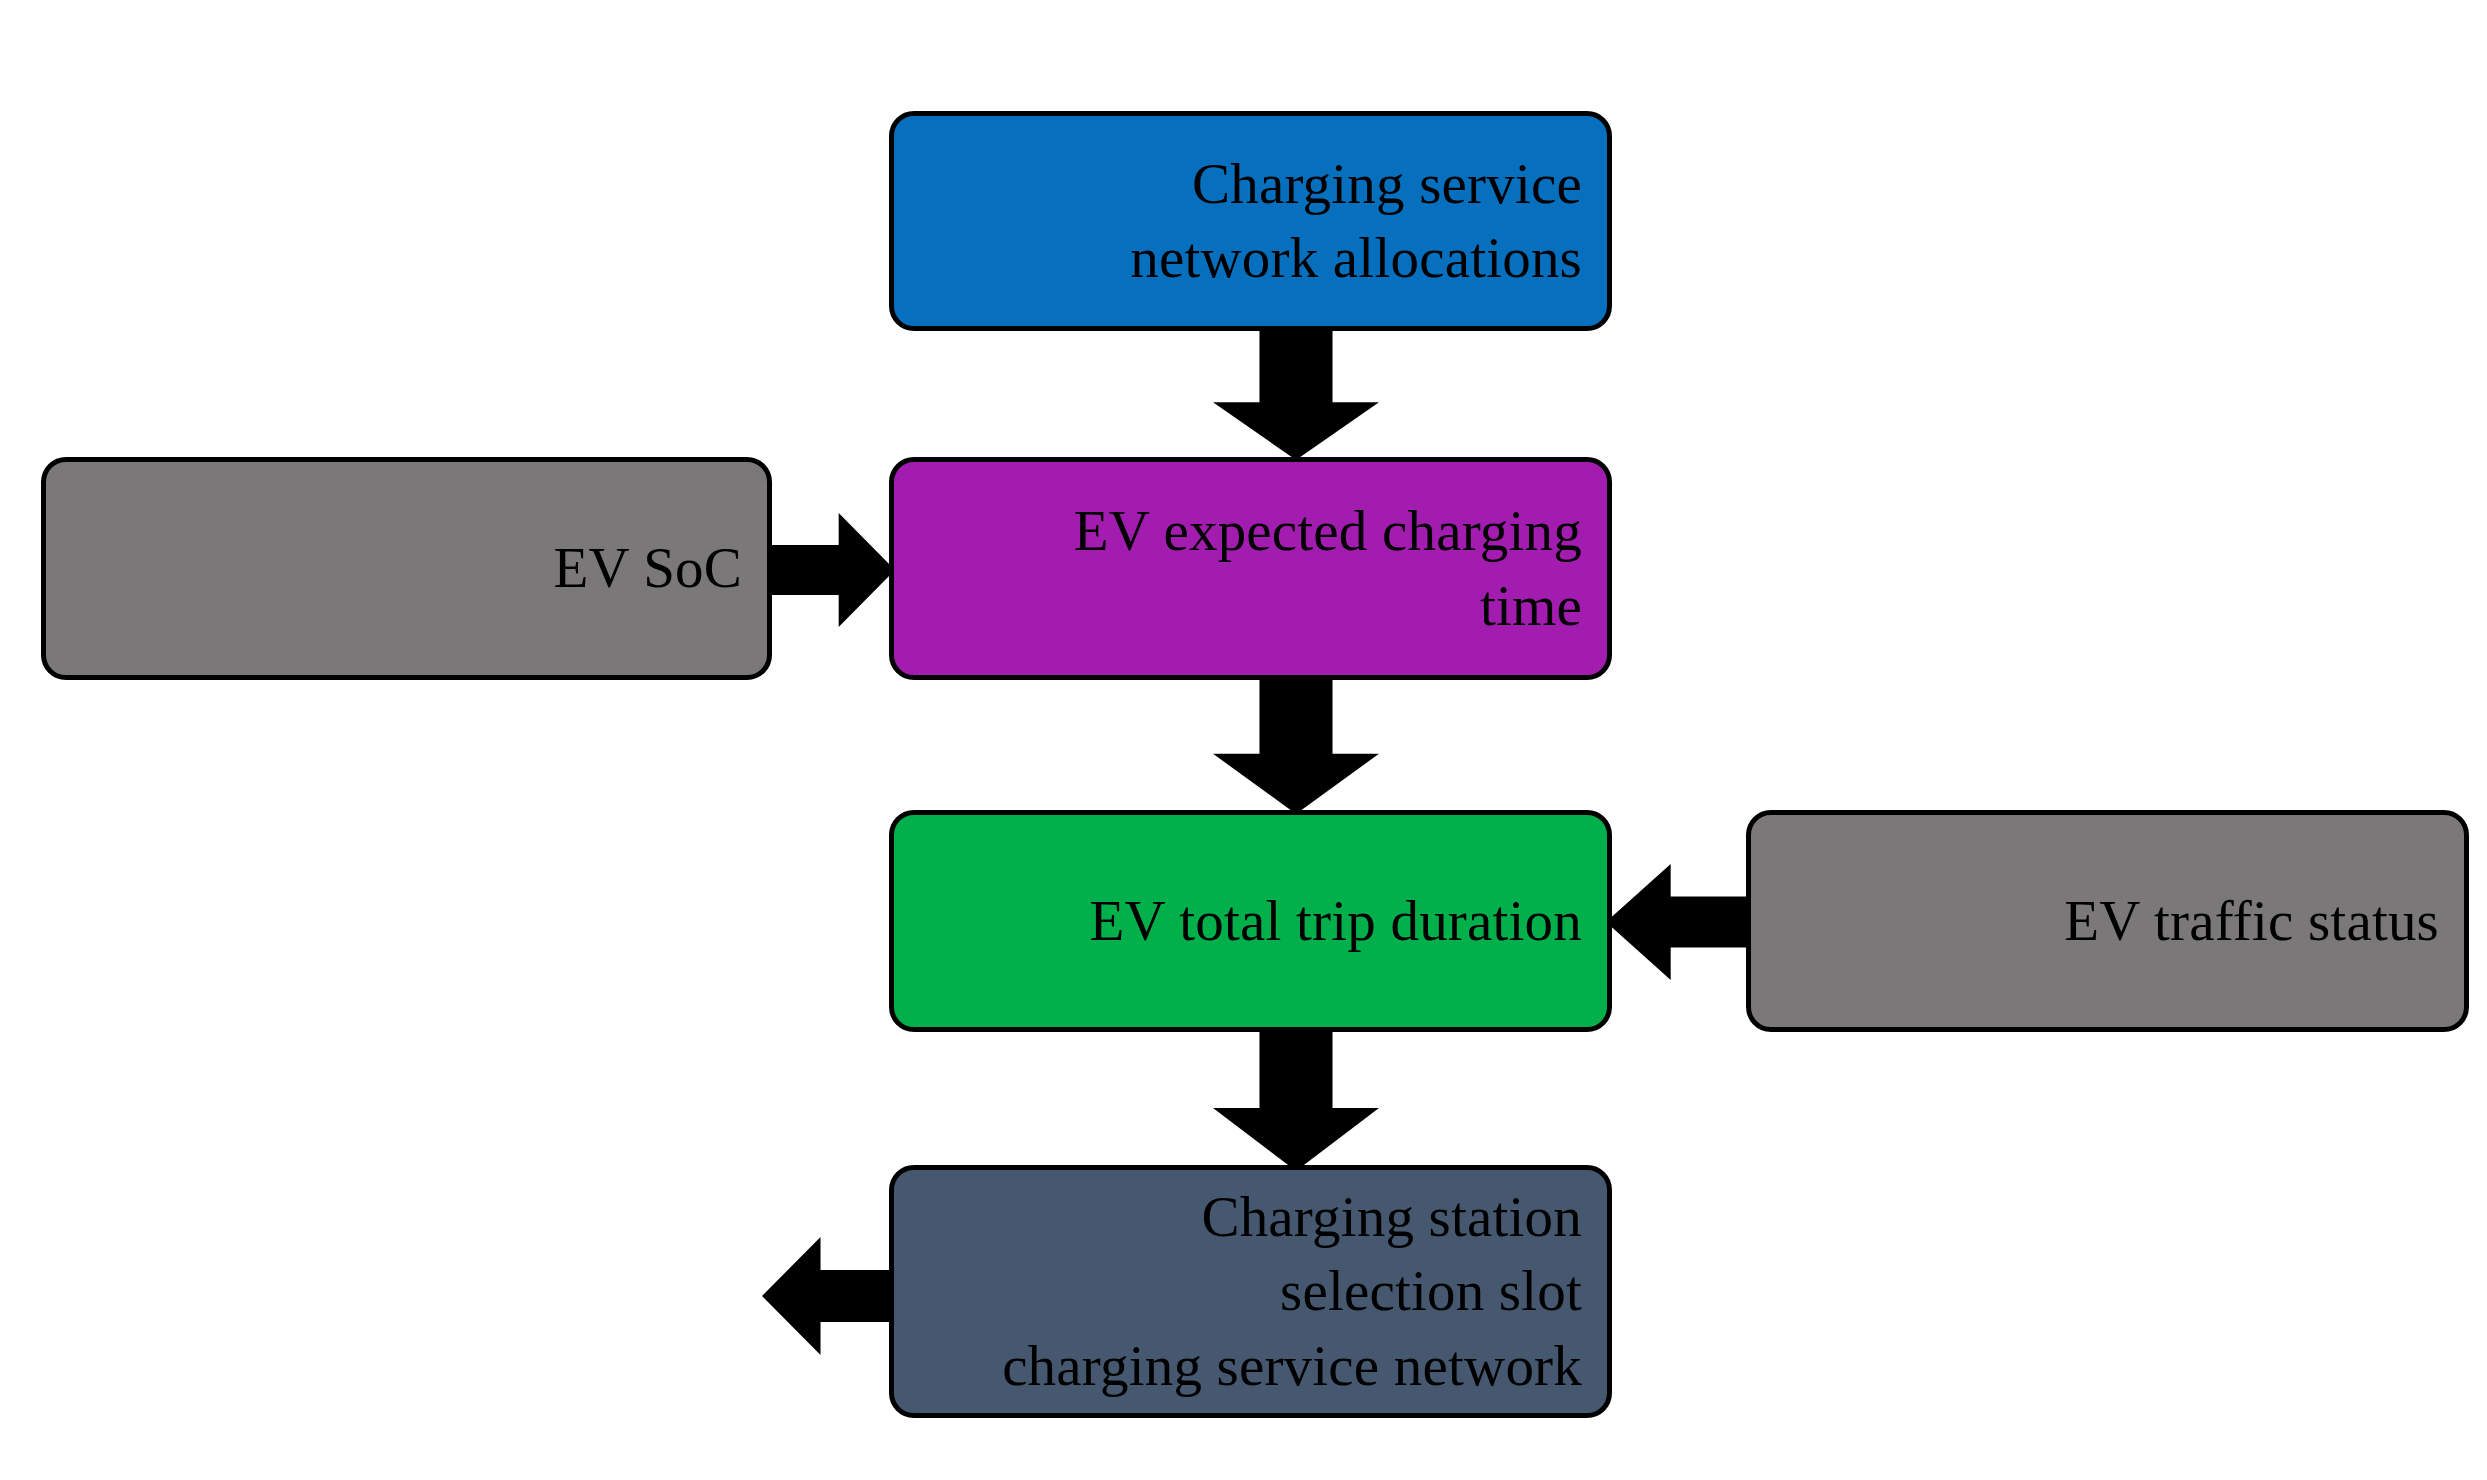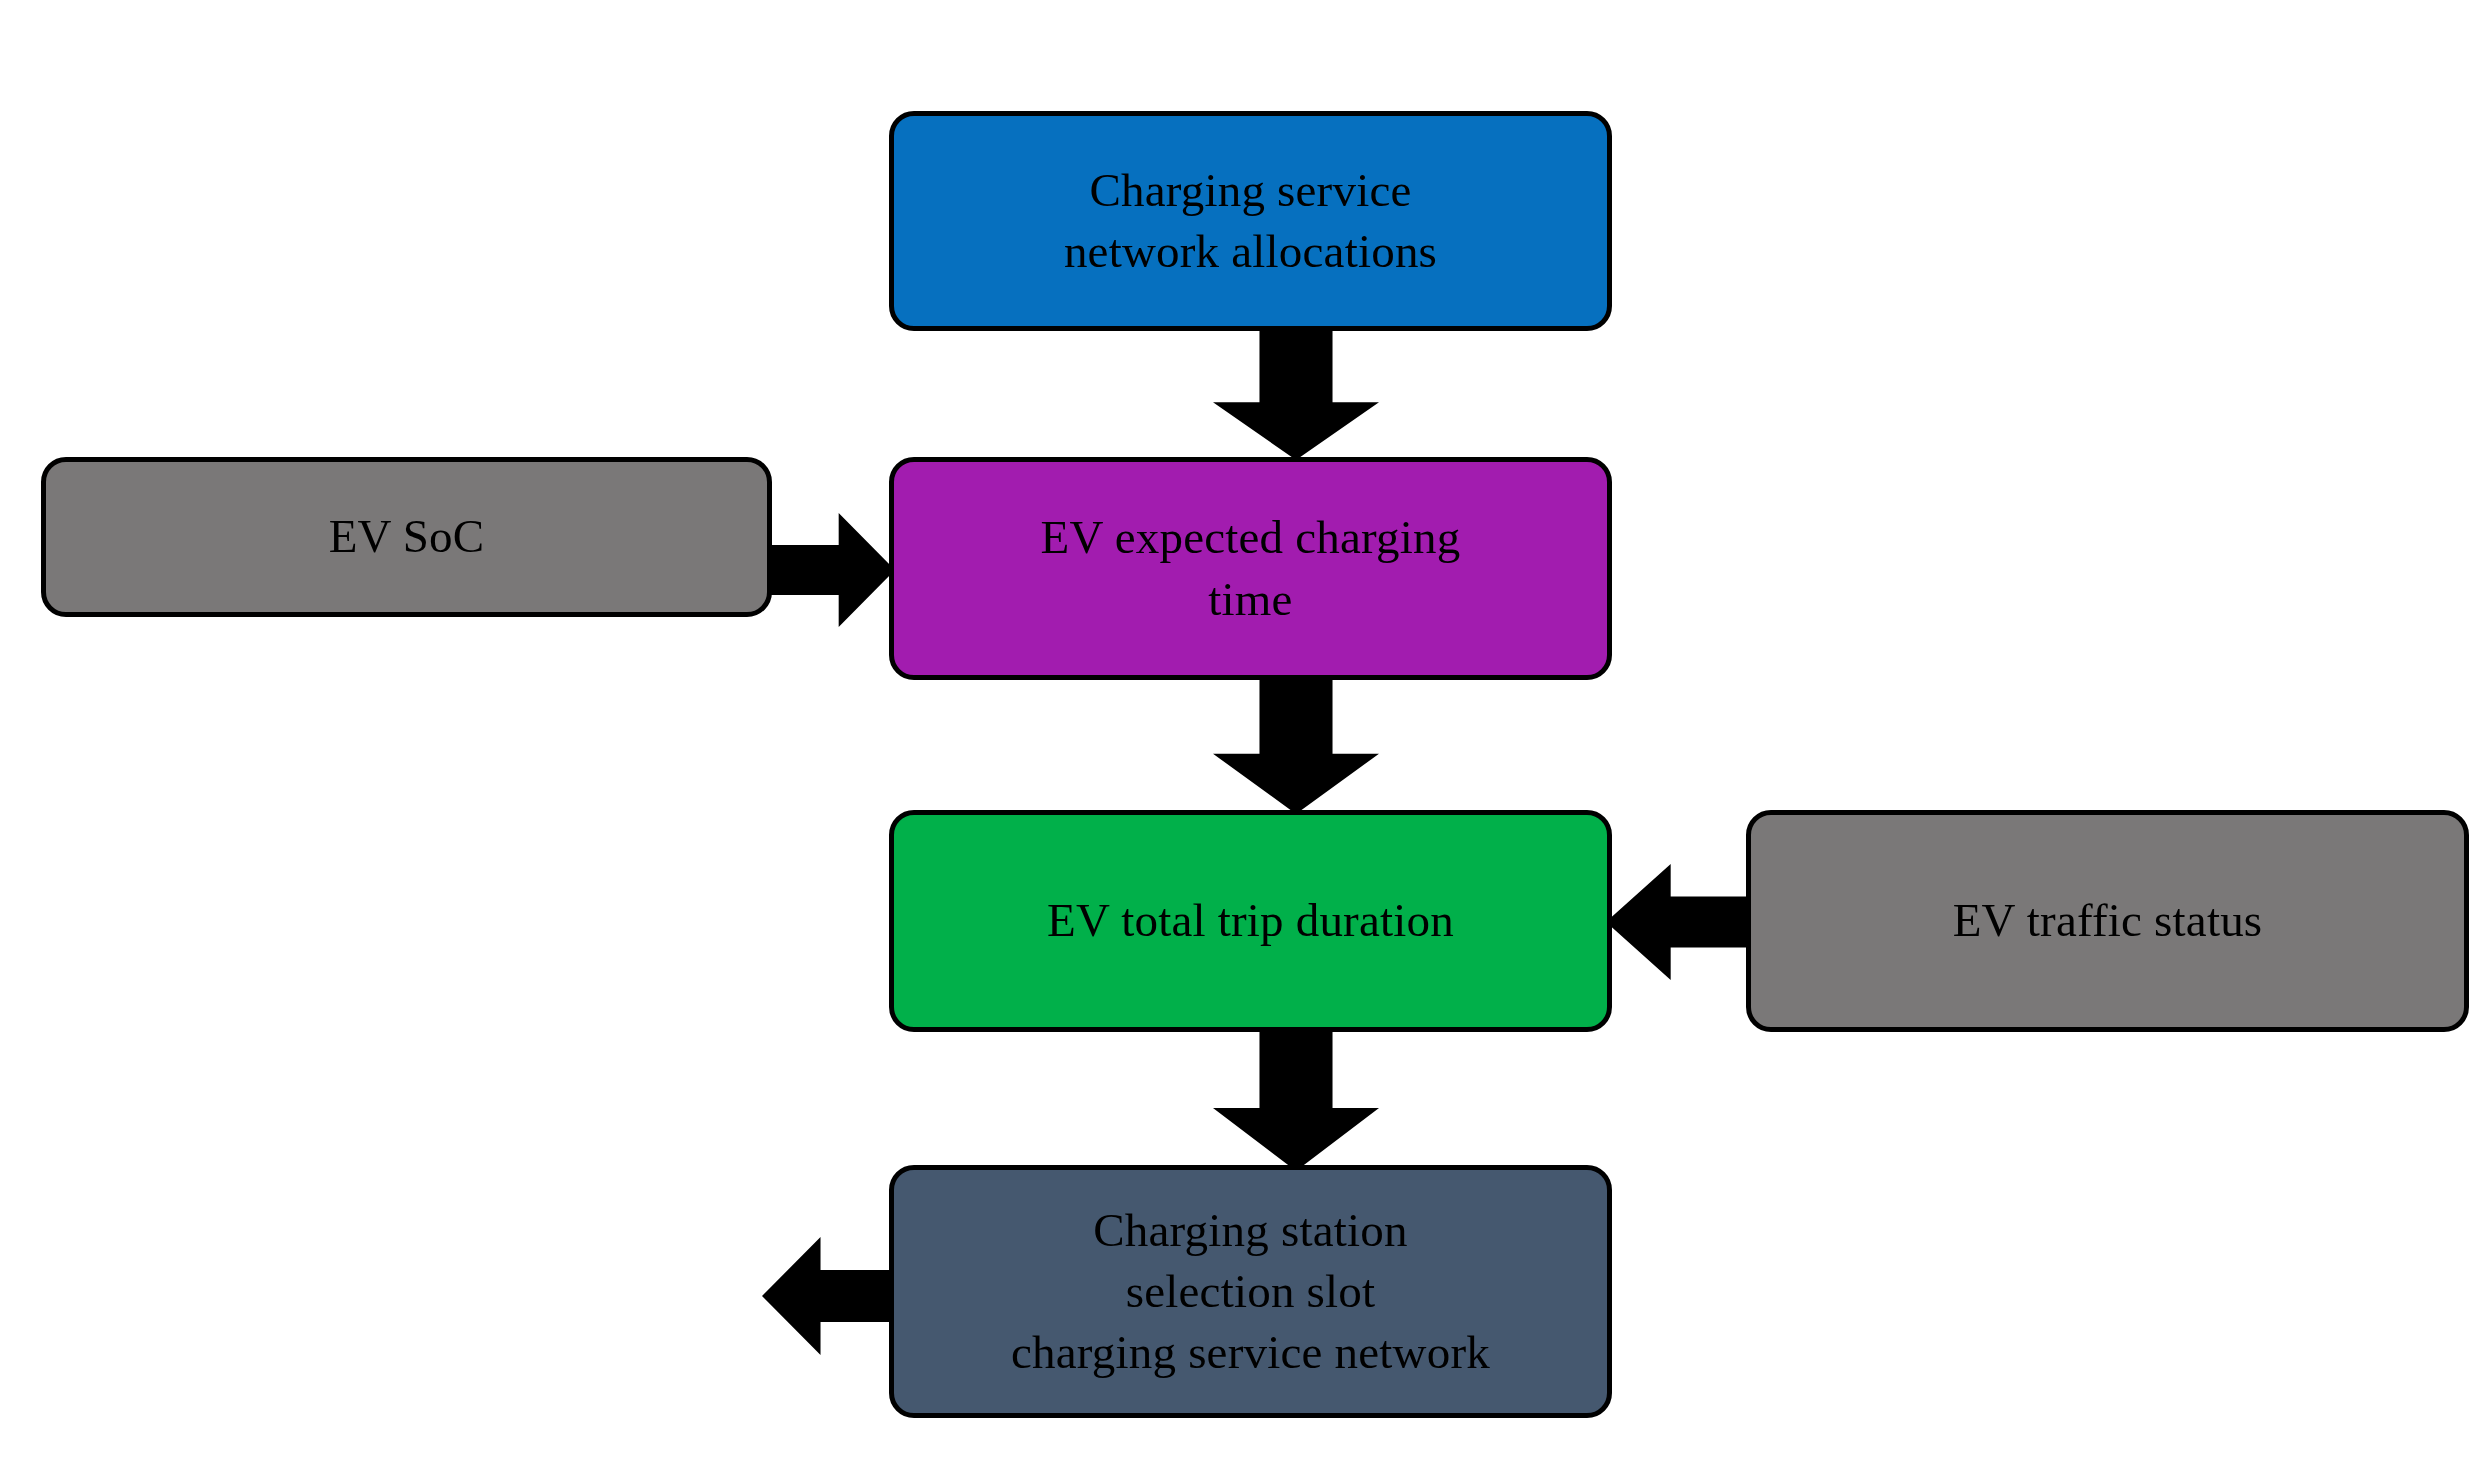--- a/index.html
+++ b/index.html
@@ -19,23 +19,23 @@
 
   
   .node {
     position: absolute;
     box-sizing: border-box;
     border: 5.8px solid #000000;
     border-radius: 25px;
     display: flex;
     align-items: center;
     justify-content: center;
-    text-align: center;
+    text-align: right;
     color: #000000;
-    font-size: 47px;
+    font-size: 57px;
     line-height: 1.30;
     letter-spacing: 0.2px;
     padding: 3px 25px;
     z-index: 2;
   }
   .node .label {
     display: block;
     width: 100%;
     white-space: pre-line;
   }
@@ -80,21 +80,21 @@
     </div>
     <div class="arrow" style="left: 762px; top: 1237px; width: 133px; height: 118px;">
       <svg viewBox="0 0 100 100" preserveAspectRatio="none">
         <polygon points="100,28 44,28 44,0 0,50 44,100 44,72 100,72"></polygon>
       </svg>
     </div>
     <div class="node" style="left: 889px; top: 111px; width: 723px; height: 220px; background: rgb(6, 112, 191);">
       <span class="label">Charging service
 network allocations</span>
     </div>
-    <div class="node" style="left: 41px; top: 457px; width: 731px; height: 160px; background: rgb(122, 120, 120);">
+    <div class="node" style="left: 41px; top: 457px; width: 731px; height: 223px; background: rgb(122, 120, 120);">
       <span class="label">EV SoC</span>
     </div>
     <div class="node" style="left: 889px; top: 457px; width: 723px; height: 223px; background: #a21caf;">
       <span class="label">EV expected charging
 time</span>
     </div>
     <div class="node" style="left: 889px; top: 810px; width: 723px; height: 222px; background: rgb(1, 176, 74);">
       <span class="label">EV total trip duration</span>
     </div>
     <div class="node" style="left: 1746px; top: 810px; width: 723px; height: 222px; background: rgb(122, 120, 120);">

